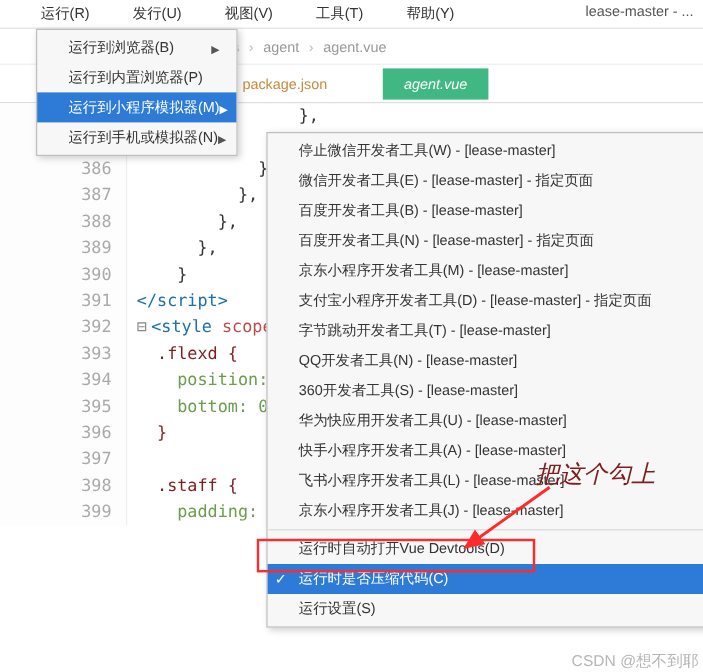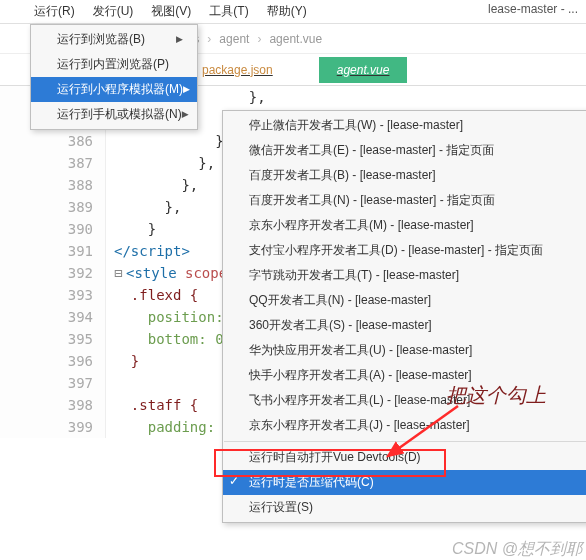--- a/index.html
+++ b/index.html
@@ -12,21 +12,21 @@
     overflow: hidden;
     position: relative;
     color: #333;
   }
   .menubar {
     display: flex;
     height: 24px;
     align-items: center;
     padding-left: 28px;
     border-bottom: 1px solid #e0e0e0;
-    gap: 6px;
+    gap: 24px;
   }
   .menubar span { padding: 2px 6px; cursor: default; }
   .top-right {
     position: absolute; right: 8px; top: 2px; font-size: 12px; color: #555;
   }
   .tab-breadcrumb {
     height: 30px;
     display: flex;
     align-items: center;
     padding-left: 180px;
@@ -36,21 +36,20 @@
     border-bottom: 1px solid #eee;
   }
   .tab-breadcrumb .sep { color: #bbb; }
   .filetabs {
     height: 32px;
     display: flex;
     align-items: center;
     padding-left: 196px;
     gap: 40px;
     border-bottom: 1px solid #ddd;
-    text-decoration: underline;
   }
   .filetabs .tab { font-size: 12px; color: #444; padding: 4px 6px; }
   .filetabs .tab.active {
     background: #41b883; color: #fff; padding: 6px 18px; font-style: italic;
   }
   .filetabs .tab.pkg { color: #c98a3f; }
   .code-area {
     font-family: Consolas, monospace;
     font-size: 14px;
     line-height: 22px;
@@ -77,20 +76,21 @@
   .menu {
     position: absolute;
     background: #f7f7f7;
     border: 1px solid #bfbfbf;
     box-shadow: 2px 2px 6px rgba(0,0,0,0.2);
     font-size: 12px;
     padding: 2px 0;
   }
   .menu-item {
     display: flex;
+    align-items: center;
     justify-content: space-between;
     padding: 4px 14px 4px 26px;
     white-space: nowrap;
     cursor: default;
   }
   .menu-item.highlight {
     background: #2d7bd6 !important;
     color: #fff;
   }
   .menu-item.highlight-solid {
@@ -124,24 +124,23 @@
     font-style: italic;
   }
   .arrow-svg {
     position: absolute;
     left: 380px; top: 400px;
     pointer-events: none;
   }
   .watermark {
     position: absolute;
     right: 4px; bottom: 0px;
-    font-size: 16px;
+    font-size: 13px;
     color: rgba(120,120,120,0.55);
     font-family: sans-serif;
-    font-style: italic;
   }
 </style>
 </head>
 <body>
 
 <div class="menubar">
   <span>运行(R)</span>
   <span>发行(U)</span>
   <span>视图(V)</span>
   <span>工具(T)</span>

